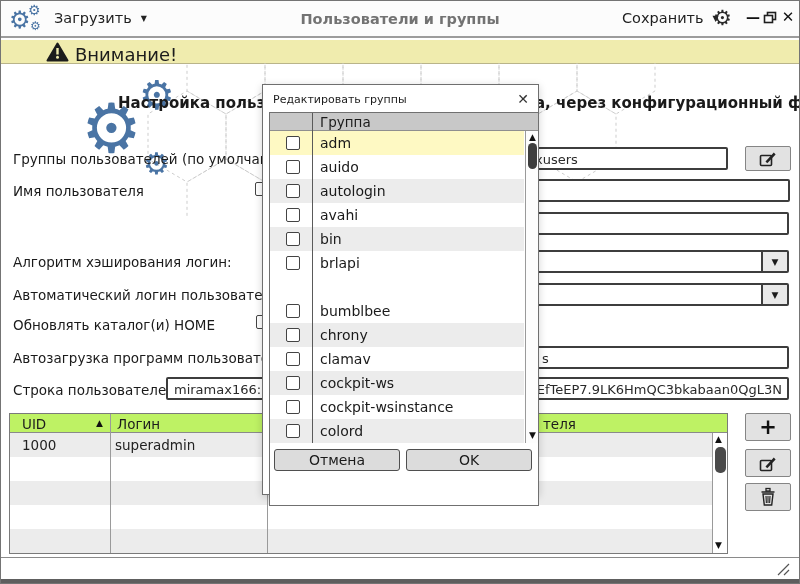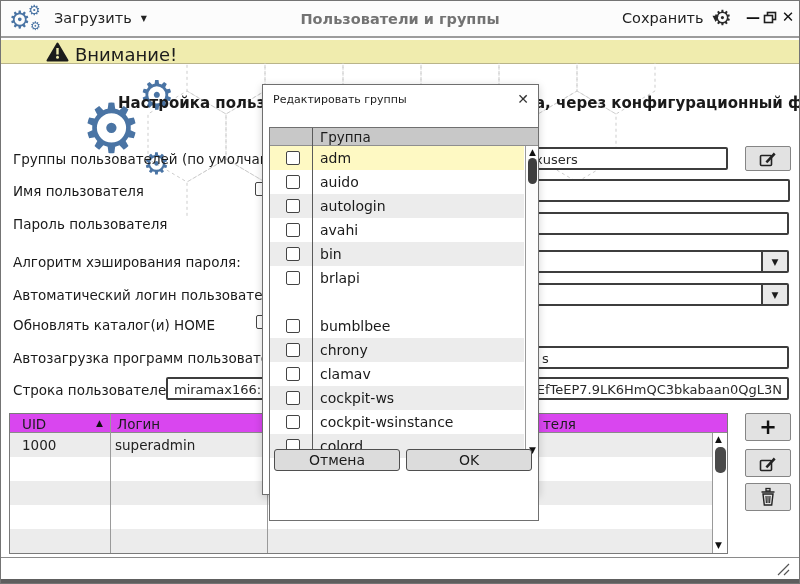--- a/index.html
+++ b/index.html
@@ -25,37 +25,37 @@
   
   .flabel { position:absolute; left:12px; font-size:13.5px; color:#1a1a1a; white-space:nowrap; }
   .inp { position:absolute; background:#fff; border:2px solid #3d3d3d; border-radius:2px; font-size:13px; color:#2a2a2a; overflow:hidden; }
   .inp .val { position:absolute; top:3px; white-space:nowrap; }
   .cbtn { position:absolute; right:0; top:0; bottom:0; width:26px; background:#e9e9e9; border-left:2px solid #3d3d3d; display:flex; align-items:center; justify-content:center; font-size:9px; color:#1c1c1c; }
   .cb { display:inline-block; width:14px; height:14px; background:#fff; border:1.5px solid #444; border-radius:2px; }
   .sqbtn { position:absolute; background:#e2e2e2; border:1px solid #858585; border-radius:2px; display:flex; align-items:center; justify-content:center; }
 
   
   #utable { position:absolute; left:8px; top:412px; width:719px; height:141px; border:1px solid #7a7a7a; background:#fff; }
-  #uthead { position:absolute; left:0; top:0; width:100%; height:19px; background:#d946ef; border-bottom:1px solid #8a8a8a; font-size:13.5px; color:#1c1c1c;text-decoration:underline; }
+  #uthead { position:absolute; left:0; top:0; width:100%; height:19px; background:#bef264; border-bottom:1px solid #8a8a8a; font-size:13.5px; color:#1c1c1c;text-decoration:underline; }
   .ucell { position:absolute; top:2px; white-space:nowrap; }
   .usep { position:absolute; top:0; bottom:0; width:1px; background:#9a9a9a; }
   .ustripe { position:absolute; left:0; width:702px; height:24px; background:#ececec; }
   .urowtxt { position:absolute; font-size:13.5px; color:#222; white-space:nowrap; }
   .sthumb { position:absolute; background:#4a4a4a; border-radius:5px; }
   .sarrow { position:absolute; font-size:9px; color:#111; line-height:1; }
 
   
   #statusbar { position:absolute; left:0; top:556px; width:100%; height:22px; background:#fff; border-top:1px solid #8a8a8a; }
   #bottomband { position:absolute; left:0; top:578px; width:100%; height:6px; background:#5e5e5e; }
 
   
   #dialog { position:absolute; left:261px; top:83px; width:277px; height:411px; background:#fff; border:1px solid #6f6f6f; z-index:10; box-shadow:0 2px 8px rgba(0,0,0,0.18); }
   #dlg-title { position:absolute; left:10px; top:8px; font-size:11px; color:#1c1c1c; }
   #dlg-close { position:absolute; right:6px; top:5px; width:18px; height:18px; display:flex; align-items:center; justify-content:center; font-size:14px; color:#333; }
-  #dlg-table { position:absolute; left:6px; top:27px; width:270px; height:394px; border:1px solid #707070; background:#fff; overflow:hidden;margin-top:15px; }
+  #dlg-table { position:absolute; left:6px; top:27px; width:270px; height:394px; border:1px solid #707070; background:#fff; overflow:hidden; }
   #dlg-thead { position:absolute; left:0; top:0; width:100%; height:18px; background:#c8c8c8; border-bottom:1px solid #8f8f8f; }
   #dlg-thead span { position:absolute; left:50px; top:1px; font-size:13.5px; color:#1c1c1c; }
   .grow { position:absolute; left:0; width:254px; height:24px; display:flex; align-items:center; padding-left:16px; background:#fff; }
   .grow.alt { background:#ececec; }
   .grow.sel { background:#fef9c3; }
   .grow .gl { margin-left:20px; font-size:14px; color:#1a1a1a; }
   #dlg-colsep { position:absolute; left:42px; top:0; height:330px; width:1px; background:#5a5a5a; }
   #dlg-scroll { position:absolute; right:0; top:18px; width:13px; height:312px; background:#fdfdfd; border-left:1px solid #9a9a9a; }
   .dlg-btn { position:absolute; top:364px; width:126px; height:22px; background:#dcdcdc; border:1px solid #4f4f4f; border-radius:3px; display:flex; align-items:center; justify-content:center; font-size:14px; color:#1a1a1a; }
 </style>
@@ -140,24 +140,23 @@
     <svg width="20" height="19">
       <rect x="2.5" y="6.5" width="11" height="10" rx="1" fill="none" stroke="#222" stroke-width="1.6"></rect>
       <path d="M7.5 12.5 L15.8 3.6 L17.6 5.4 L9.3 14.3 Z" fill="#222"></path>
     </svg>
   </div>
 
   <span class="flabel" style="top:182px">Имя пользователя</span>
   <span class="cb abs" style="left:254px;top:181px"></span>
   <div class="inp" style="left:262px;top:178px;width:527px;height:23px"></div>
 
-  <span class="flabel" style="top:215px">Пароль пользователя</span>
   <div class="inp" style="left:262px;top:211px;width:526px;height:23px"></div>
 
-  <span class="flabel" style="top:253px">Алгоритм хэширования пароля:</span>
+  <span class="flabel" style="top:253px">Алгоритм хэширования логин:</span>
   <div class="inp" style="left:262px;top:249px;width:526px;height:23px">
     <span class="cbtn">
         <span>▼</span>
       </span>
   </div>
 
   <span class="flabel" style="top:286px">Автоматический логин пользователя</span>
   <div class="inp" style="left:262px;top:282px;width:526px;height:23px">
     <span class="cbtn">
         <span>▼</span>

